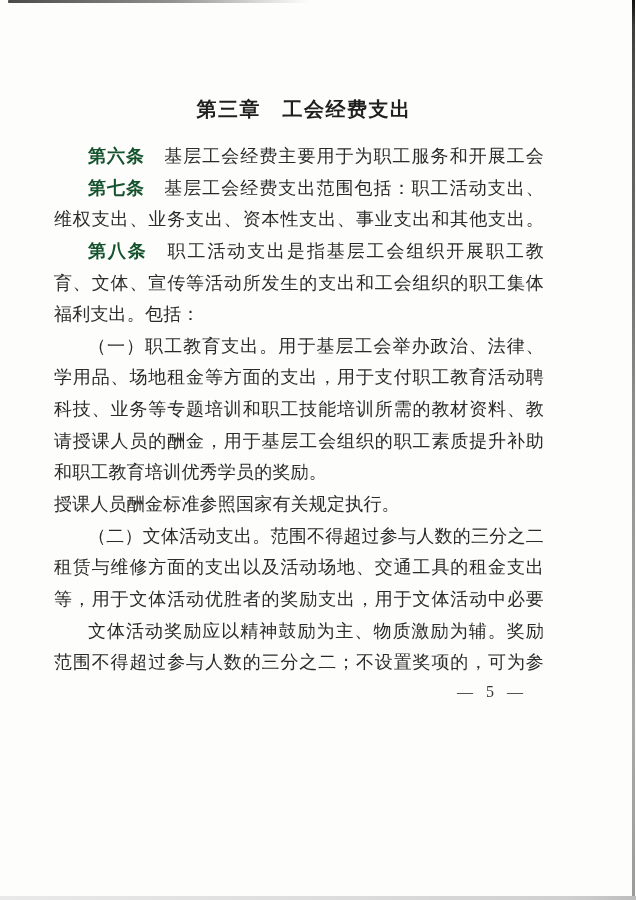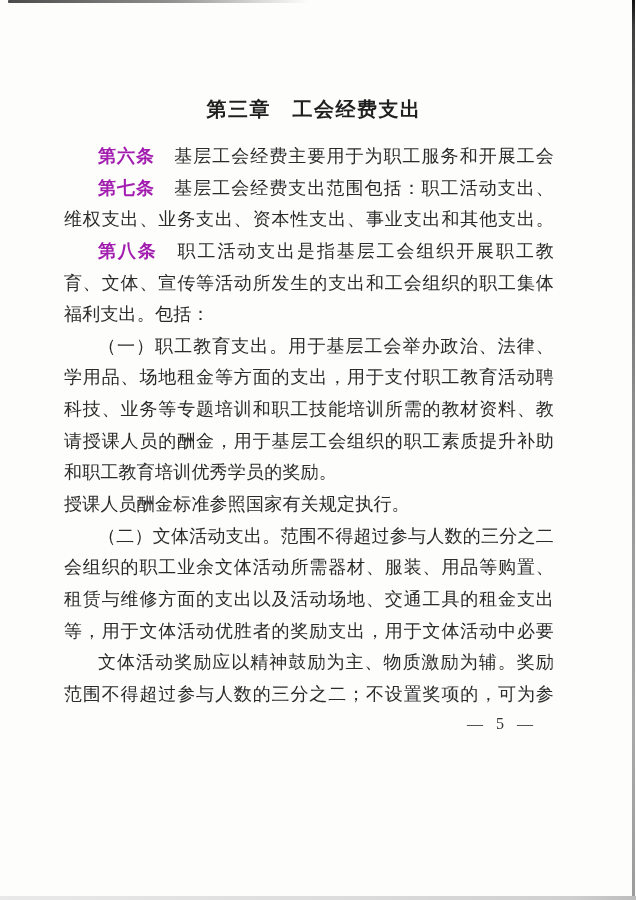--- a/index.html
+++ b/index.html
@@ -19,33 +19,33 @@
   }
   .scan-edge-right{
     position:absolute;right:1px;top:0;width:3px;height:100%;
     background:linear-gradient(to bottom,#111 0%,#3d3d3d 3%,#555 10%,#6b6b6b 28%,#8d8d8d 45%,#9d9d9d 62%,#a9a9a9 80%,#9b9b9b 100%);
   }
   .scan-edge-bottom{
     position:absolute;left:0;bottom:0;width:100%;height:4px;
     background:linear-gradient(to right,#e9e9e9,#dcdcdc 55%,#cfcfcf 90%,#bdbdbd);
   }
   
-  .content{position:absolute;left:64px;top:96px;width:490px;}
+  .content{position:absolute;left:54px;top:96px;width:490px;}
   .heading{
     font-weight:bold;font-size:20px;line-height:26px;
     text-align:center;text-indent:10px;letter-spacing:1.5px;
     margin-bottom:19px;color:#1f1f1f;
   }
   .line{
     font-size:18px;line-height:31.65px;height:31.65px;
     letter-spacing:0.2px;color:#2b2b2b;
   }
   .line.fill{text-align:justify;text-align-last:justify;}
   .line.indent{padding-left:34px;}
-  .lead{font-weight:bold;color:#a21caf;}
+  .lead{font-weight:bold;color:#14532d;}
   .pageno{
     margin-top:4px;text-align:right;padding-right:14px;
     font-size:16px;color:#333;letter-spacing:1px;
   }
   .pageno span{margin:0 6px;}
 </style>
 </head>
 <body>
 
 <div class="page">
@@ -64,21 +64,20 @@
     <div class="line indent fill"><span class="lead">第八条</span><span>　职工活动支出是指基层工会组织开展职工教</span></div>
     <div class="line fill"><span>育、文体、宣传等活动所发生的支出和工会组织的职工集体</span></div>
     <div class="line"><span>福利支出。包括：</span></div>
     <div class="line indent fill"><span>（一）职工教育支出。用于基层工会举办政治、法律、</span></div>
     <div class="line fill"><span>学用品、场地租金等方面的支出，用于支付职工教育活动聘</span></div>
     <div class="line fill"><span>科技、业务等专题培训和职工技能培训所需的教材资料、教</span></div>
     <div class="line fill"><span>请授课人员的酬金，用于基层工会组织的职工素质提升补助</span></div>
     <div class="line"><span>和职工教育培训优秀学员的奖励。</span></div>
     <div class="line"><span>授课人员酬金标准参照国家有关规定执行。</span></div>
     <div class="line indent fill"><span>（二）文体活动支出。范围不得超过参与人数的三分之二</span></div>
-    <div class="line fill"><span>会组织的职工业余文体活动所需器材、服装、用品等购置、</span></div>
     <div class="line fill"><span>租赁与维修方面的支出以及活动场地、交通工具的租金支出</span></div>
     <div class="line fill"><span>等，用于文体活动优胜者的奖励支出，用于文体活动中必要</span></div>
     <div class="line indent fill"><span>文体活动奖励应以精神鼓励为主、物质激励为辅。奖励</span></div>
     <div class="line fill"><span>范围不得超过参与人数的三分之二；不设置奖项的，可为参</span></div>
 
     <div class="pageno"><span>—</span><span>5</span><span>—</span></div>
 
   </div>
 </div>
 

